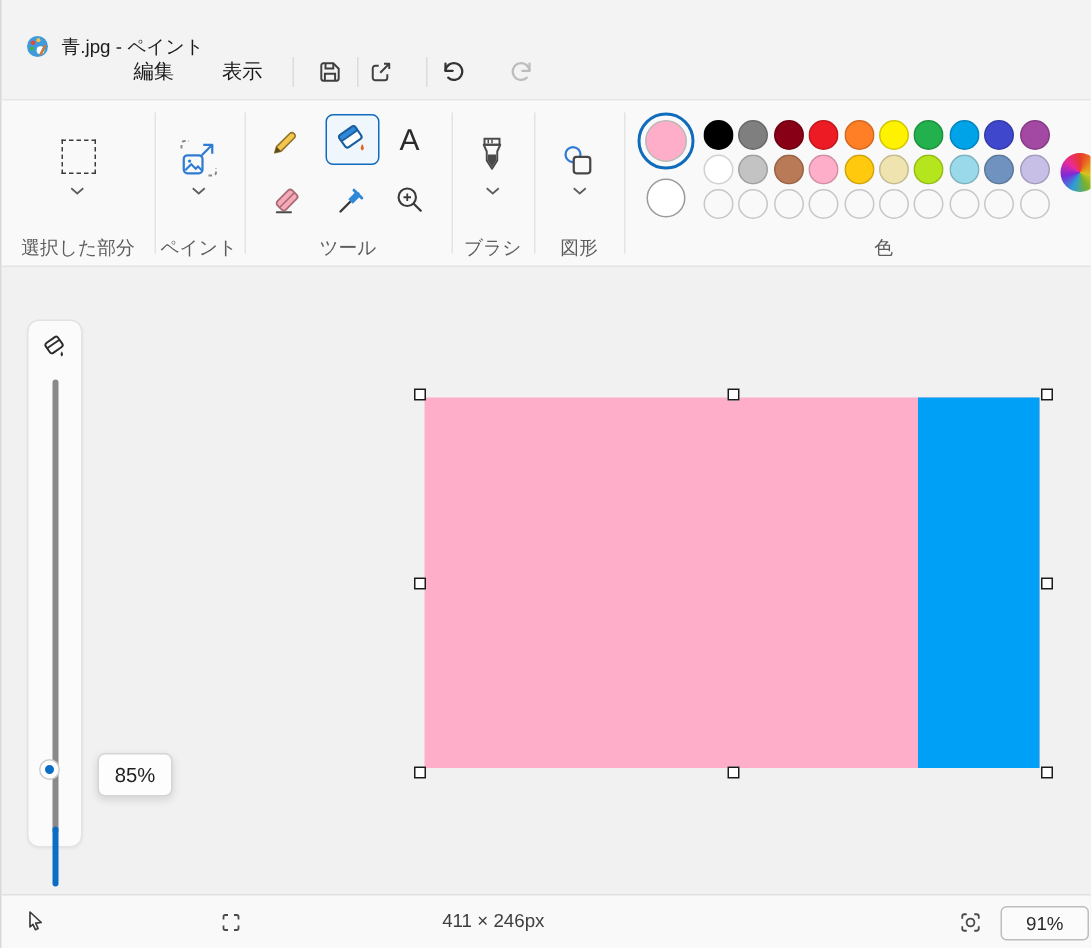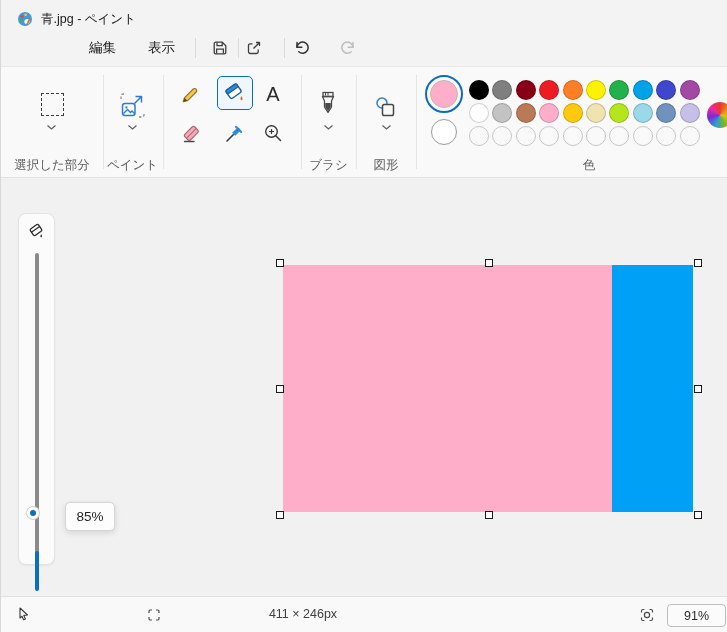--- a/index.html
+++ b/index.html
@@ -8,21 +8,21 @@
     position:relative;
     font-family:"Liberation Sans","DejaVu Sans",sans-serif;
     background:#f3f3f3;
     color:#1b1b1b;
     overflow:hidden;
     border-left:1px solid #d8d8d8;
   }
   svg { display:block; }
 
   
-  .titlebar { position:absolute; left:0; top:4px; width:727px; height:30px; }
+  .titlebar { position:absolute; left:0; top:16px; width:727px; height:30px; }
   .titlebar .logo { position:absolute; left:16px; top:7px; }
   .titlebar .title { position:absolute; left:40px; top:0; line-height:30px; font-size:12.5px; color:#1a1a1a; }
 
   
   .menubar { position:absolute; left:0; top:30px; width:727px; height:36px; }
   .menu-item { position:absolute; top:5px; height:26px; line-height:26px; padding:0 8px; font-size:13.5px; color:#1a1a1a; border-radius:4px; cursor:default; }
   .mb-sep { position:absolute; top:8px; width:1px; height:20px; background:#dcdcdc; }
   .icon-btn { position:absolute; width:28px; height:28px; top:4px; border-radius:4px; display:flex; align-items:center; justify-content:center; }
 
   
@@ -180,20 +180,21 @@
       <path d="M12 4.8 L17.2 10" stroke="#2f88d8" stroke-width="2" stroke-linecap="round"></path>
     </svg>
   </div>
   <div class="tool-btn" style="left:254px; top:49px">
     <svg width="22" height="22" viewBox="0 0 22 22">
       <circle cx="9.5" cy="9.5" r="5.8" fill="none" stroke="#3a3a3a" stroke-width="1.4"></circle>
       <path d="M13.8 13.8 L18.5 18.5" stroke="#3a3a3a" stroke-width="1.5" stroke-linecap="round"></path>
       <path d="M7 9.5 H12 M9.5 7 V12" stroke="#3a3a3a" stroke-width="1.2"></path>
     </svg>
   </div>
+  <div class="rb-label" style="left:162px; width:138px">ツール</div>
   <div class="rb-sep" style="left:300px"></div>
 
   <div style="position:absolute; left:316px; top:23px">
     <svg width="22" height="30" viewBox="0 0 22 30">
       <rect x="6" y="2.5" width="10" height="4" fill="none" stroke="#4a4a4a" stroke-width="1.3"></rect>
       <path d="M8.5 3 V5.5 M11 3 V5.5" stroke="#4a4a4a" stroke-width="1"></path>
       <path d="M5.5 6.5 H16.5 L14.5 11 V17 L11 22.5 L7.5 17 V11 Z" fill="none" stroke="#4a4a4a" stroke-width="1.3" stroke-linejoin="round"></path>
       <path d="M8.2 13 H13.8 V17 L11 21.5 L8.2 17 Z" fill="#4a4a4a"></path>
     </svg>
   </div>
@@ -294,21 +295,21 @@
   <div class="handle" style="left:693px; top:333px"></div>
 </div>
 
 <div class="statusbar">
   <svg style="position:absolute; left:15px; top:9px" width="16" height="16" viewBox="0 0 16 16">
     <path d="M4 2 L11.5 9 L7.8 9.4 L9.4 13 L7.6 13.8 L6 10.2 L4 12 Z" fill="none" stroke="#3a3a3a" stroke-width="1.1" stroke-linejoin="round"></path>
   </svg>
   <svg style="position:absolute; left:146px; top:11px" width="14" height="14" viewBox="0 0 14 14">
     <path d="M2 5 V3.2 A1.2 1.2 0 0 1 3.2 2 H5 M9 2 H10.8 A1.2 1.2 0 0 1 12 3.2 V5 M12 9 V10.8 A1.2 1.2 0 0 1 10.8 12 H9 M5 12 H3.2 A1.2 1.2 0 0 1 2 10.8 V9" fill="none" stroke="#4a4a4a" stroke-width="1.2"></path>
   </svg>
-  <div class="sb-text" style="left:242px; width:120px; top:0; line-height:35px; text-align:center">411 × 246px</div>
+  <div class="sb-text" style="left:242px; width:120px; top:0; line-height:35px; text-align:right">411 × 246px</div>
   <div style="position:absolute; left:631px; top:3px; width:30px; height:30px; display:flex; align-items:center; justify-content:center; border-radius:4px">
     <svg width="16" height="16" viewBox="0 0 16 16">
       <path d="M2.5 5.5 V4 A1.5 1.5 0 0 1 4 2.5 H5.5 M10.5 2.5 H12 A1.5 1.5 0 0 1 13.5 4 V5.5 M13.5 10.5 V12 A1.5 1.5 0 0 1 12 13.5 H10.5 M5.5 13.5 H4 A1.5 1.5 0 0 1 2.5 12 V10.5" fill="none" stroke="#4a4a4a" stroke-width="1.2"></path>
       <circle cx="8" cy="8" r="2.6" fill="none" stroke="#4a4a4a" stroke-width="1.2"></circle>
     </svg>
   </div>
   <div class="zoom-box">91%</div>
 </div>
 
 </body></html>

